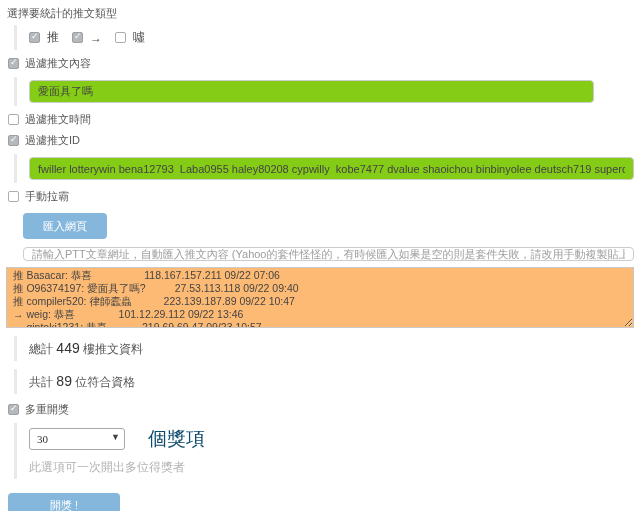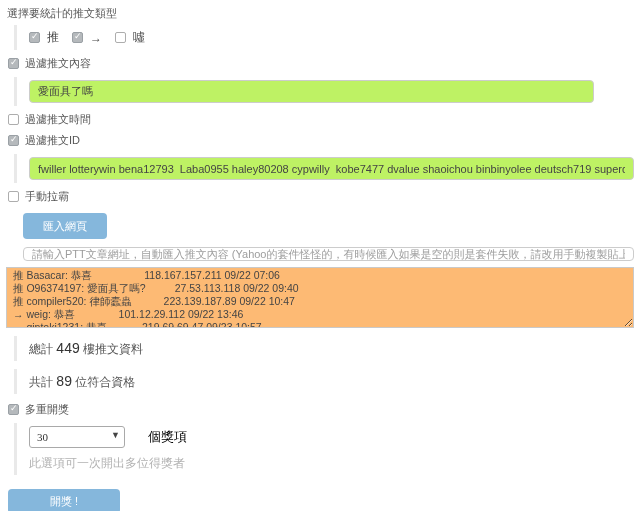--- a/index.html
+++ b/index.html
@@ -29,21 +29,21 @@
   .cb.checked::after {
     content:"✓"; position:absolute; left:1px; top:-2px;
     color:#fff; font-size:9px; line-height:11px;
   }
   .cb-label { color:#555; }
   .types-row { display:flex; align-items:center; gap:7px; padding:1px 0; }
   .types-row .type-label { color:#444; font-size:12px; margin-right:6px; }
 
   .ti {
     height:23px; border:1px solid #ccc; border-radius:4px;
-    padding:0 8px; font-size:11px; color:#444; background:#bef264;
+    padding:0 8px; font-size:11px; color:#444; background:#84cc16;
     font-family:"Liberation Sans","DejaVu Sans",sans-serif;
     outline:none; display:block;
   }
   .ti-content { width:565px; }
   .ti-id { width:100%; }
 
   .import-row { display:flex; gap:8px; margin:9px 0 6px 17px;flex-direction:column; }
   .btn {
     background:#85b7dc; color:#fff; border:none; border-radius:4px;
     font-size:11px; font-family:inherit; cursor:pointer;
@@ -76,21 +76,21 @@
   .sel-wrap { position:relative; width:96px; height:22px; }
   .sel-wrap select {
     width:100%; height:22px; appearance:none; -webkit-appearance:none;
     border:1px solid #a9a9a9; border-radius:3px; background:#fff;
     padding:0 18px 0 7px; font-size:11px; color:#333; font-family:inherit; outline:none;
   }
   .sel-chevron {
     position:absolute; right:5px; top:4px; font-size:9px; color:#444;
     pointer-events:none;
   }
-  .unit-label { font-size:13px; color:#000000; }
+  .unit-label { font-size:19px; color:#0c4a6e; }
   .note { color:#b2b2b2; font-size:12px; margin-top:7px; }
 
   .btn-draw { width:112px; height:25px; margin:10px 0 2px 2px; }
 </style>
 </head>
 <body>
 
 <div class="page">
 
   <div class="sec-label">選擇要統計的推文類型</div>

